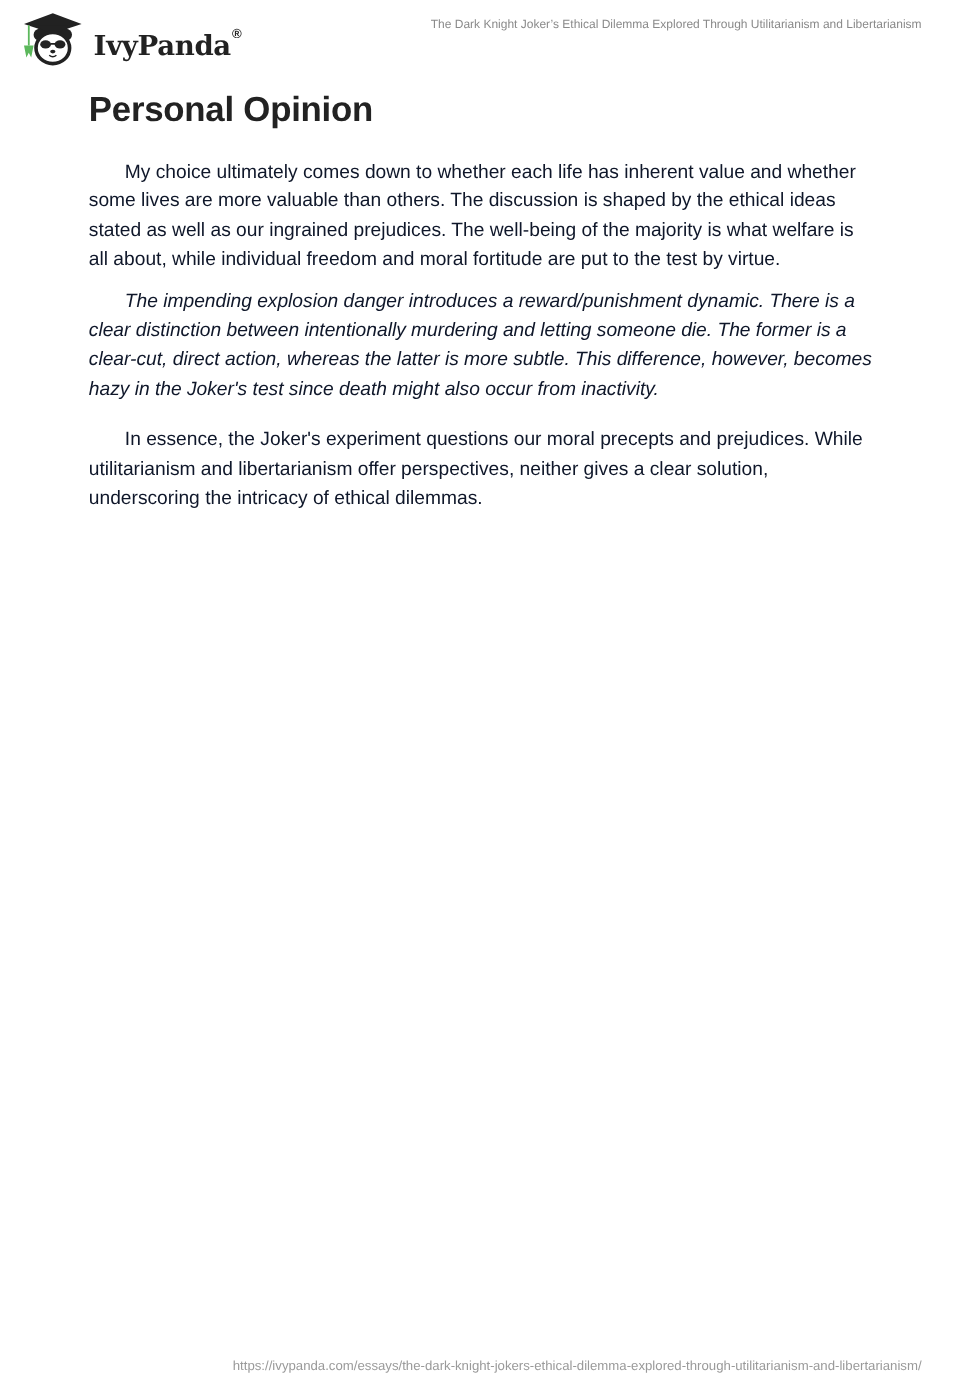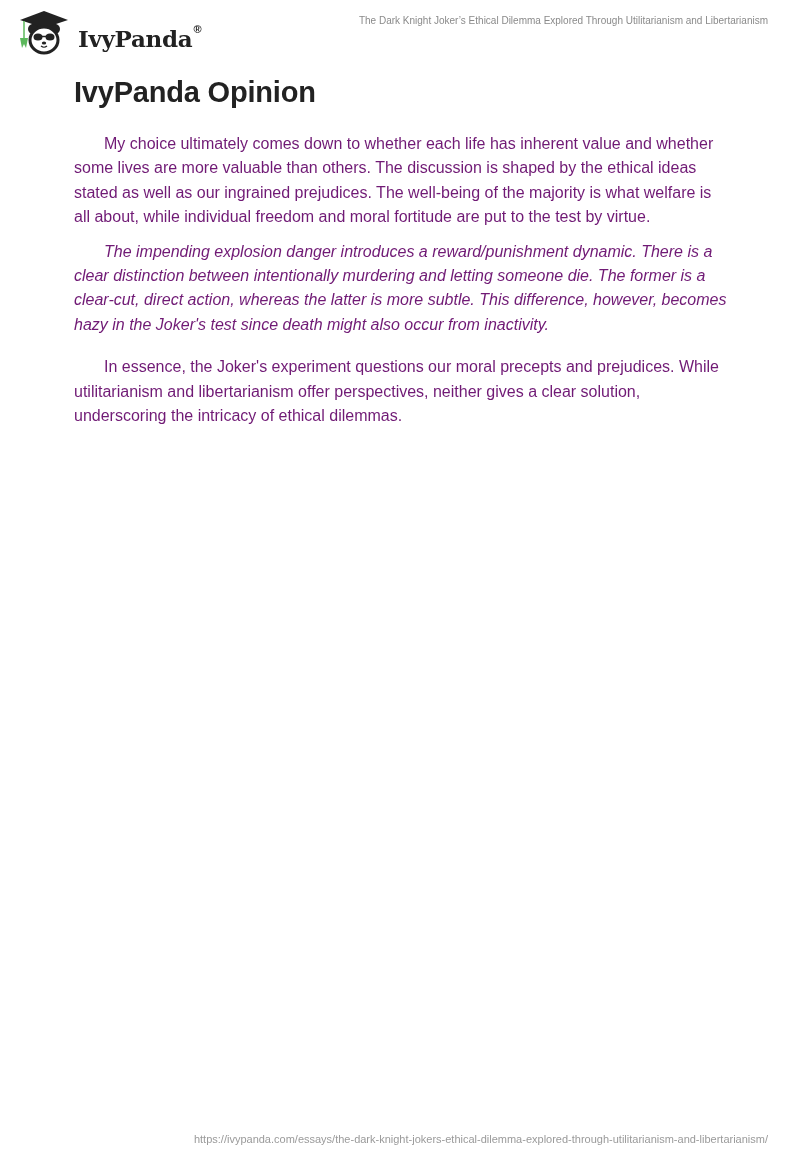--- a/index.html
+++ b/index.html
@@ -72,21 +72,21 @@
       color: #222222;
       margin: 0;
       line-height: 44px;
       letter-spacing: -0.2px;
     }
     p {
       font-size: 16px;
       line-height: 24.4px;
       margin: 0;
       text-indent: 30px;
-      color: #701a75;
+      color: #0f172a;
     }
     .s1-heading { margin-top: 0px; }
     .s1-p1 { margin-top: 18px; }
     .s1-p2 { margin-top: 10px; font-style: italic; }
     .s2-heading { margin-top: 8px; }
     .s2-p1 { margin-top: 18px; }
     .footer-url {
       position: absolute;
       right: 32px;
       top: 1133px;
@@ -120,21 +120,21 @@
       <ellipse cx="30" cy="35" rx="2.2" ry="1.5" fill="#222222"></ellipse>
       <path d="M27,38 Q30,40.5 33,38" stroke="#222222" stroke-width="1.2" fill="none"></path>
     </svg>
     <span class="logo-text"><span>IvyPanda</span><span class="logo-reg">®</span></span>
   </div>
   <div class="doc-title">The Dark Knight Joker’s Ethical Dilemma Explored Through Utilitarianism and Libertarianism</div>
 </div>
 
 <div class="content">
   <section>
-    <h2 class="s1-heading">IvyPanda Opinion</h2>
+    <h2 class="s1-heading">Personal Opinion</h2>
     <p class="s1-p1">My choice ultimately comes down to whether each life has inherent value and whether some lives are more valuable than others. The discussion is shaped by the ethical ideas stated as well as our ingrained prejudices. The well-being of the majority is what welfare is all about, while individual freedom and moral fortitude are put to the test by virtue.</p>
     <p class="s1-p2">The impending explosion danger introduces a reward/punishment dynamic. There is a clear distinction between intentionally murdering and letting someone die. The former is a clear-cut, direct action, whereas the latter is more subtle. This difference, however, becomes hazy in the Joker's test since death might also occur from inactivity.</p>
   </section>
   <section>
     <p class="s2-p1">In essence, the Joker's experiment questions our moral precepts and prejudices. While utilitarianism and libertarianism offer perspectives, neither gives a clear solution, underscoring the intricacy of ethical dilemmas.</p>
   </section>
 </div>
 
 <div class="footer-url">https://ivypanda.com/essays/the-dark-knight-jokers-ethical-dilemma-explored-through-utilitarianism-and-libertarianism/</div>
 

